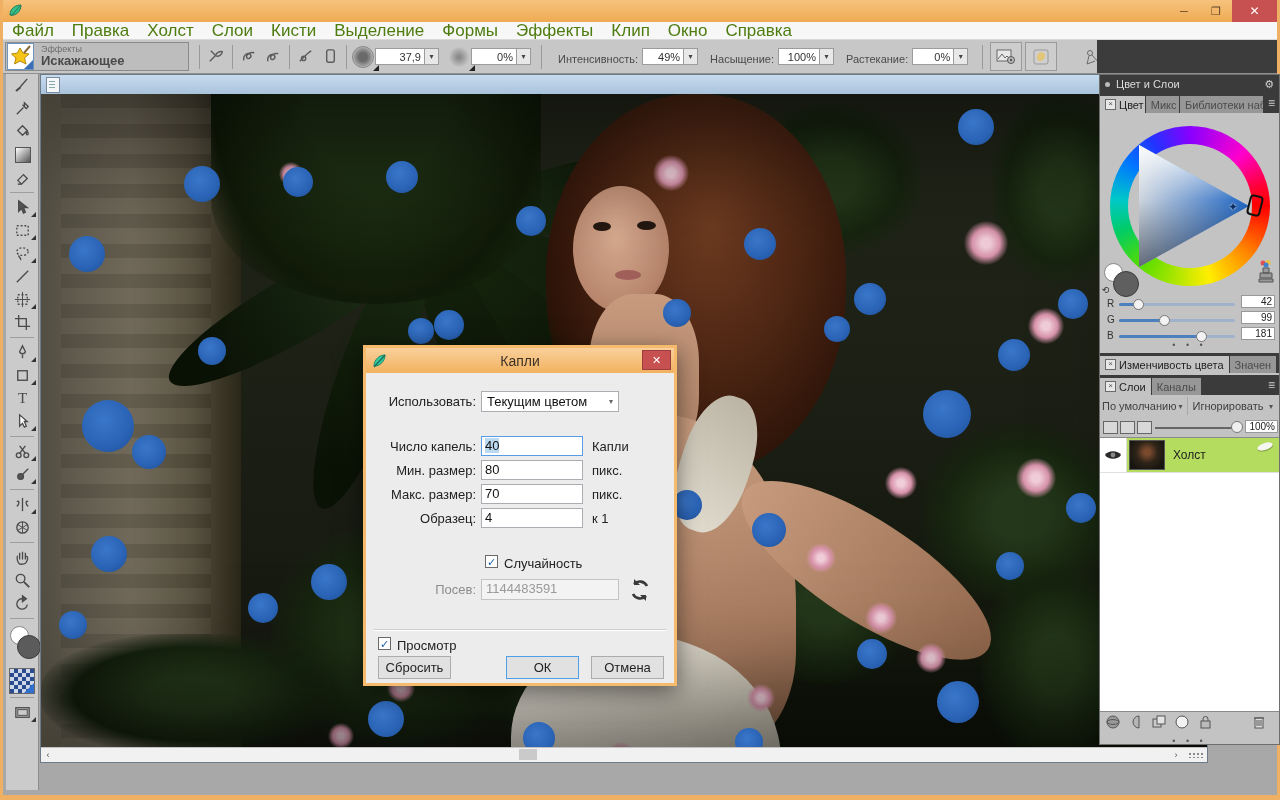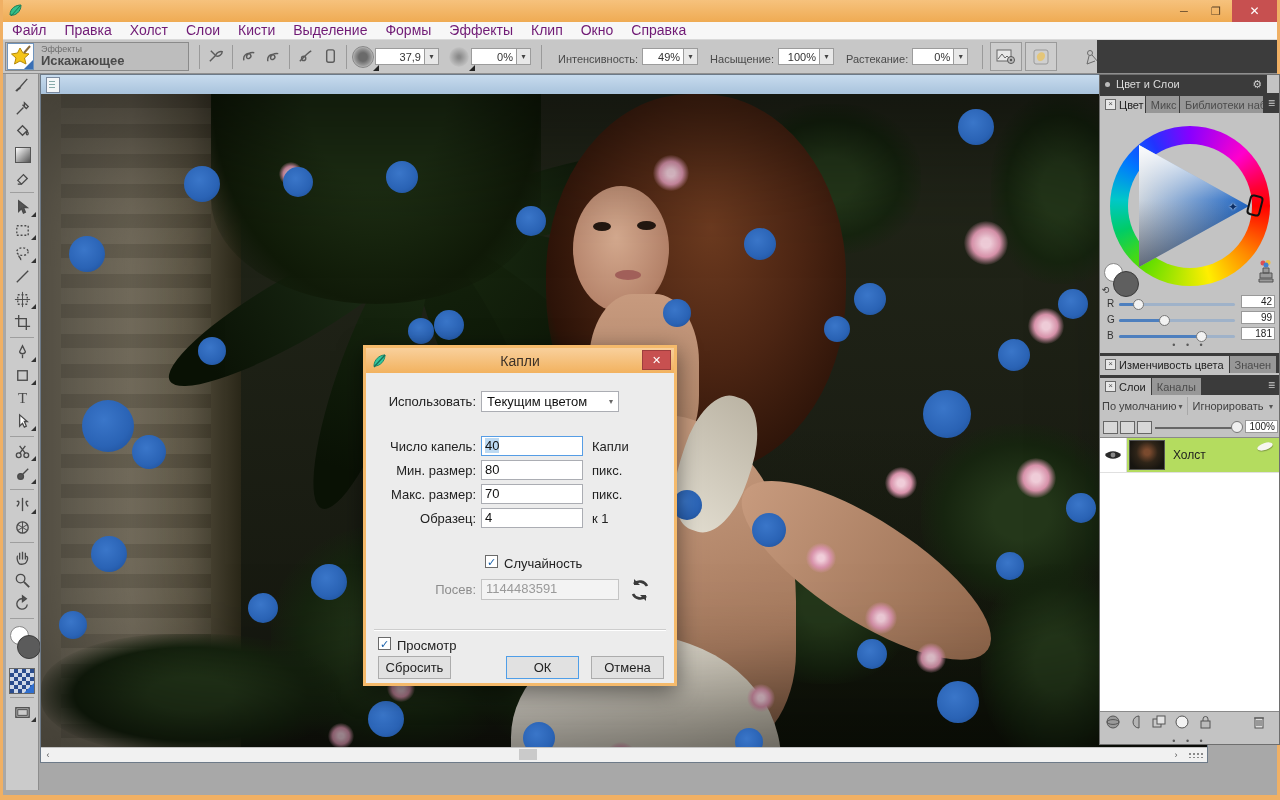--- a/index.html
+++ b/index.html
@@ -8,21 +8,21 @@
   
   .app{position:absolute;inset:0;border-left:3px solid #f0b064;border-right:3px solid #f0b064;border-bottom:5px solid #f0b064;box-sizing:border-box;background:#a8a8a8;}
   .titlebar{position:absolute;left:0;right:0;top:0;height:22px;background:linear-gradient(#f6c27d,#efab53);display:flex;align-items:center;}
   .apptitle{position:absolute;left:0;right:0;text-align:center;font-size:13px;color:#4a3a22;}
   .winbtns{position:absolute;right:0;top:0;height:22px;display:flex;}
   .winbtn{width:32px;height:22px;display:flex;align-items:center;justify-content:center;font-size:11px;color:#5a4328;}
   .winbtn.close{width:45px;background:#c75050;color:#fff;font-size:12px;}
   .leaf{margin-left:5px;}
   
   .menubar{position:absolute;left:0;right:0;top:22px;height:17px;background:#f7f7f7;border-bottom:1px solid #d9d9d9;display:flex;align-items:center;}
-  .menuitem{font-size:14px;color:#701a75;padding:8px 9px;line-height:17px;}
+  .menuitem{font-size:17px;color:#4d7c0f;padding:8px 9px;line-height:17px;}
   
   .propbar{position:absolute;left:0;right:0;top:40px;height:33px;background:#c7c7c7;border-bottom:1px solid #8f8f8f;display:flex;align-items:center;}
   .propdark{position:absolute;right:0;top:40px;height:33px;width:180px;background:#3c3c3c;}
   .selector{width:182px;height:27px;background:#bdbdbd;border:1px solid #8a8a8a;margin-left:2px;display:flex;align-items:center;flex:none;}
   .selicon{width:25px;height:25px;background:#fff;border:1px solid #6f94bd;margin-left:1px;position:relative;flex:none;}
   .selicon .tri{position:absolute;right:0;bottom:0;border-left:9px solid transparent;border-bottom:9px solid #3a6fb5;}
   .sellabels{margin-left:7px;line-height:1.05;}
   .sellabels .cat{font-size:9px;color:#6e6e6e;}
   .sellabels .var{font-size:13px;color:#4a4a4a;font-weight:bold;}
   .pbicon{width:24px;height:22px;display:flex;align-items:center;justify-content:center;flex:none;}
@@ -57,21 +57,21 @@
   .hs-arrow{position:absolute;top:0;width:14px;height:13px;font-size:9px;color:#555;display:flex;align-items:center;justify-content:center;}
   .hs-thumb{position:absolute;left:478px;top:1px;width:18px;height:11px;background:#cacaca;}
   .hs-grip{position:absolute;right:3px;top:4px;width:16px;height:6px;
     background:radial-gradient(circle 1px,#8a8a8a 99%,transparent) 0 0/4px 4px;}
   
   .scn{position:absolute;}
   .drop{position:absolute;border-radius:50%;background:radial-gradient(circle at 42% 38%,#3a76c9,#2a63b5 60%,#1d4c92);}
   .flower{position:absolute;border-radius:50%;background:radial-gradient(circle,#f0cdd9 15%,#d893ab 45%,rgba(150,80,110,0) 72%);}
   
   .panel{position:absolute;left:1096px;top:74px;width:181px;height:671px;background:#c3c3c3;border:1px solid #6e6e6e;box-sizing:border-box;z-index:20;}
-  .phead{position:absolute;left:0;right:12px;top:0;height:18px;background:#3b3b3b;color:#dcdcdc;font-size:11px;display:flex;align-items:center;}
+  .phead{position:absolute;left:0;right:0;top:0;height:18px;background:#3b3b3b;color:#dcdcdc;font-size:11px;display:flex;align-items:center;}
   .phead .dot{width:5px;height:5px;border-radius:50%;background:#bbb;margin:0 6px 0 5px;}
   .phead .gear{margin-left:auto;margin-right:5px;color:#cfcfcf;font-size:11px;}
   .tabstrip{position:absolute;left:0;right:0;height:20px;background:#3b3b3b;display:flex;align-items:flex-end;}
   .tab{height:17px;font-size:11px;display:flex;align-items:center;padding:0 5px;margin-right:1px;white-space:nowrap;overflow:hidden;}
   .tab.active{background:#c3c3c3;color:#222;}
   .tab.inactive{background:#979797;color:#4b4b4b;}
   .tabicon{width:9px;height:9px;border:1px solid #6a6a6a;background:#e8e8e8;font-size:8px;line-height:8px;text-align:center;color:#555;margin-right:3px;flex:none;}
   .listicon{margin-left:auto;color:#cfcfcf;font-size:12px;padding:0 4px;align-self:center;}
   .wheel{position:absolute;left:10px;top:51px;width:160px;height:160px;border-radius:50%;
     background:conic-gradient(from 90deg,#ff0000,#ff8800 40deg,#ffee00 75deg,#55dd00 130deg,#00cc66 160deg,#00c8c8 185deg,#0077ff 215deg,#2233ff 240deg,#8800ff 270deg,#ff00cc 315deg,#ff0033 345deg,#ff0000);}

